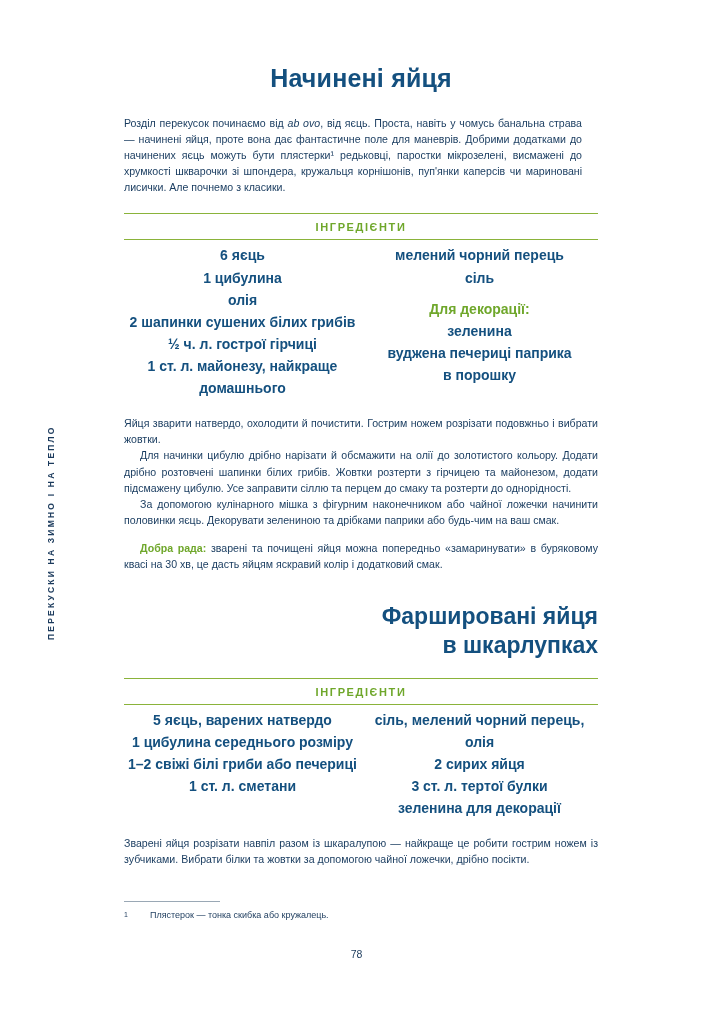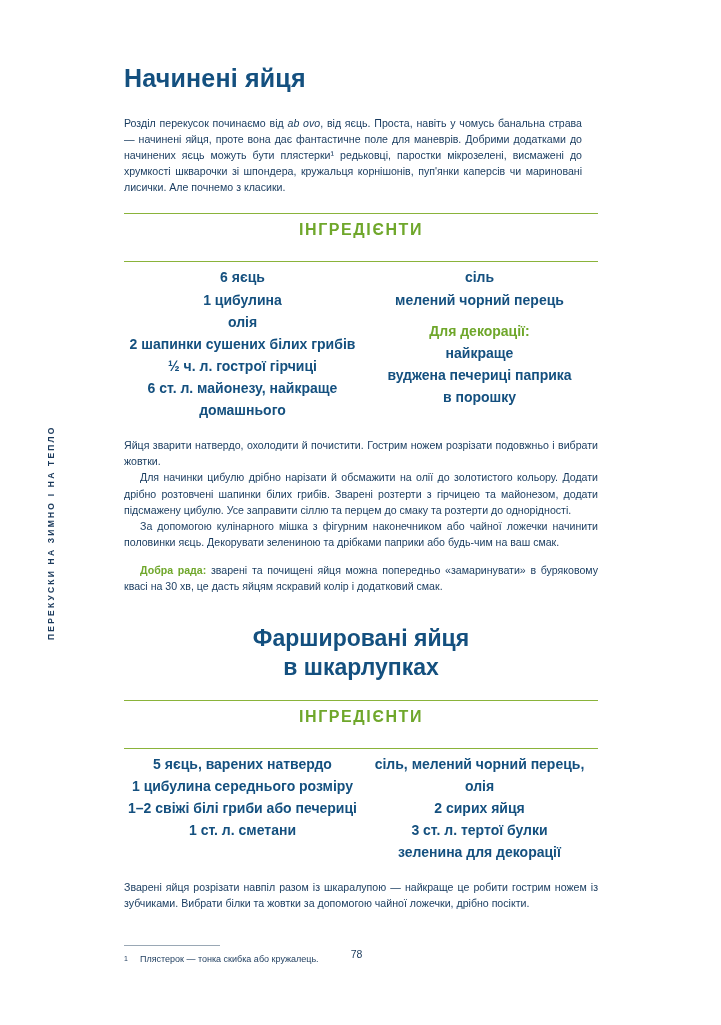--- a/index.html
+++ b/index.html
@@ -42,31 +42,31 @@
     left: 124px;
     top: 50px;
     width: 474px;
   }
 
   h1.title {
     font-family: "Liberation Sans", sans-serif;
     font-weight: bold;
     color: #14507f;
     font-size: 25px;
-    text-align: left;
+    text-align: center;
     margin: 14px 0 22px 0;
     letter-spacing: 0.2px;
   }
 
   h1.title2 {
     font-family: "Liberation Sans", sans-serif;
     font-weight: bold;
     color: #14507f;
     font-size: 23px;
-    text-align: center;
+    text-align: right;
     line-height: 1.25;
     margin: 30px 0 14px 0;
   }
 
   p.body {
     font-family: "Liberation Sans", sans-serif;
     font-size: 10.6px;
     line-height: 1.52;
     text-align: justify;
     margin: 0 16px 0 0;
@@ -81,25 +81,25 @@
   }
   .rule {
     height: 1px;
     background: #8ab33a;
     width: 100%;
     margin: 0;
   }
   .ing-head {
     font-family: "Liberation Sans", sans-serif;
     color: #6fa72b;
-    font-size: 16px;
+    font-size: 11px;
     font-weight: bold;
     letter-spacing: 1.6px;
     text-align: center;
-    padding: 7px 0 22px 0;
+    padding: 7px 0 6px 0;
   }
   .ing-cols {
     display: flex;
     padding-top: 4px;
   }
   .ing-col {
     flex: 1;
     text-align: center;
     font-family: "Liberation Sans", sans-serif;
     font-size: 14px;
@@ -127,21 +127,21 @@
     width: 96px;
     height: 1px;
     background: #9aa8b5;
     margin: 34px 0 8px 0;
   }
   .footnote {
     font-family: "Liberation Sans", sans-serif;
     font-size: 9px;
     color: #1b3a5c;
     display: flex;
-    gap: 12px;
+    gap: 22px;
   }
   .footnote .fn-num { font-size: 7px; padding-top: 1px; }
 
   .page-num {
     position: absolute;
     left: 0;
     right: 8px;
     top: 948px;
     text-align: center;
     font-family: "Liberation Sans", sans-serif;
@@ -167,37 +167,37 @@
       <div class="rule"></div>
       <div class="ing-head">ІНГРЕДІЄНТИ</div>
       <div class="rule"></div>
       <div class="ing-cols">
         <div class="ing-col">
           <span class="ing-line">6 яєць</span>
           <span class="ing-line">1 цибулина</span>
           <span class="ing-line">олія</span>
           <span class="ing-line">2 шапинки сушених білих грибів</span>
           <span class="ing-line">½ ч. л. гострої гірчиці</span>
-          <span class="ing-line">6 ст. л. майонезу, найкраще</span>
+          <span class="ing-line">1 ст. л. майонезу, найкраще</span>
           <span class="ing-line">домашнього</span>
         </div>
         <div class="ing-col">
+          <span class="ing-line">мелений чорний перець</span>
           <span class="ing-line">сіль</span>
-          <span class="ing-line">мелений чорний перець</span>
           <span class="ing-line deco-head">Для декорації:</span>
-          <span class="ing-line">найкраще</span>
+          <span class="ing-line">зеленина</span>
           <span class="ing-line">вуджена печериці паприка</span>
           <span class="ing-line">в порошку</span>
         </div>
       </div>
     </div>
 
     <div class="body-block">
       <p class="body">Яйця зварити натвердо, охолодити й почистити. Гострим ножем розрізати подовжньо і вибрати жовтки.</p>
-      <p class="body">Для начинки цибулю дрібно нарізати й обсмажити на олії до золотистого кольору. Додати дрібно розтовчені шапинки білих грибів. Зварені розтерти з гірчицею та майонезом, додати підсмажену цибулю. Усе заправити сіллю та перцем до смаку та розтерти до однорідності.</p>
+      <p class="body">Для начинки цибулю дрібно нарізати й обсмажити на олії до золотистого кольору. Додати дрібно розтовчені шапинки білих грибів. Жовтки розтерти з гірчицею та майонезом, додати підсмажену цибулю. Усе заправити сіллю та перцем до смаку та розтерти до однорідності.</p>
       <p class="body">За допомогою кулінарного мішка з фігурним наконечником або чайної ложечки начинити половинки яєць. Декорувати зелениною та дрібками паприки або будь-чим на ваш смак.</p>
       <p class="body" style="text-indent:16px;margin-top:12px;"><span class="tip-label">Добра рада:</span><span> зварені та почищені яйця можна попередньо «замаринувати» в буряковому квасі на 30 хв, це дасть яйцям яскравий колір і додатковий смак.</span></p>
     </div>
 
     <h1 class="title2">
       <span>Фаршировані яйця</span><br>
       <span>в шкарлупках</span>
     </h1>
 
     <div class="ing-block">

